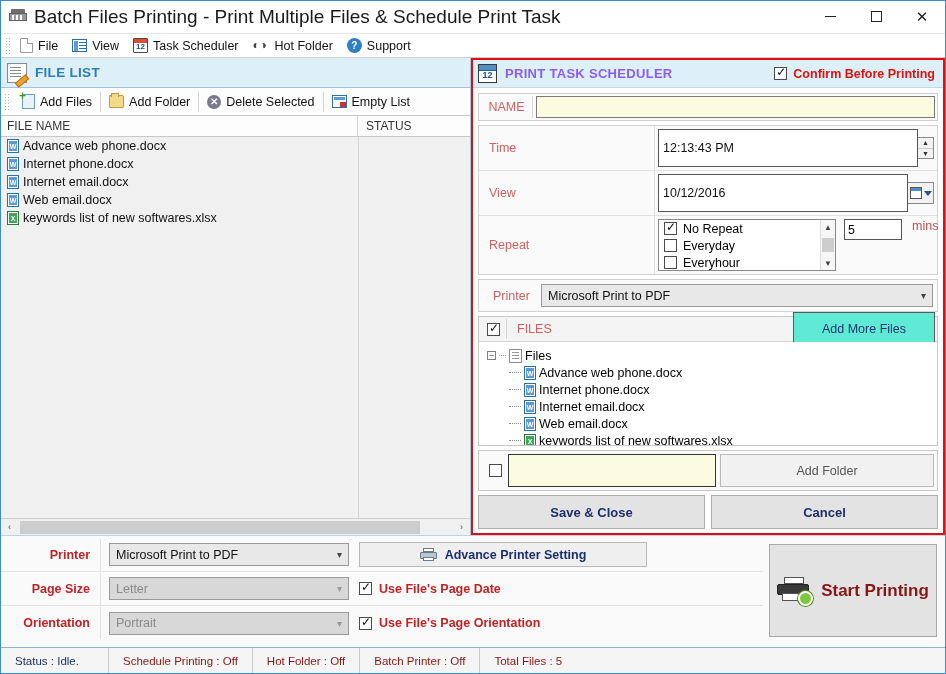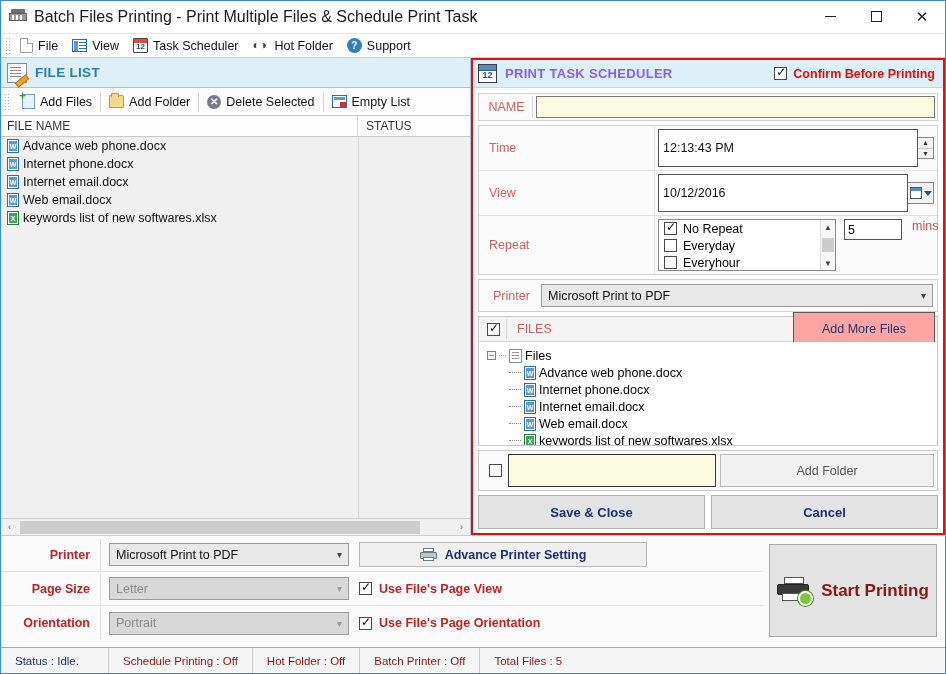--- a/index.html
+++ b/index.html
@@ -32,21 +32,21 @@
   .title-icon {
     width: 18px; height: 16px; margin-left: 8px; margin-right: 7px;
     position: relative;
   }
   .title-icon .ti-top { position:absolute; left:2px; top:0px; width:14px; height:4px; background:#6d6d6d; border-radius:1px 1px 0 0;}
   .title-icon .ti-body { position:absolute; left:0px; top:4px; width:18px; height:8px; background:#9a9a9a; border:1px solid #5f5f5f; }
   .title-icon .ti-l1 { position:absolute; left:3px; top:6px; width:2px; height:5px; background:#fff;}
   .title-icon .ti-l2 { position:absolute; left:7px; top:6px; width:2px; height:5px; background:#fff;}
   .title-icon .ti-l3 { position:absolute; left:11px; top:6px; width:2px; height:5px; background:#fff;}
   .title-text {
-    font-size: 16px; color: #1a1a1a;
+    font-size: 19px; color: #1a1a1a;
   }
   .win-controls {
     position: absolute; right: 0; top: 0; height: 31px;
     display: flex;
   }
   .win-btn {
     width: 46px; height: 31px;
     display: flex; align-items: center; justify-content: center;
     font-size: 13px; color: #222; background: transparent;
     border: none;
@@ -256,21 +256,21 @@
   .combo.disabled { background:#d8d8d8; color:#8a8a8a; }
   .combo.disabled .caret { color:#9a9a9a; }
 
   .files-box { flex:1 1 auto; min-height:0; display:flex; flex-direction:column;
      border:1px solid #c8c8c8; background:#fff; }
   .files-head { height:25px; flex:0 0 25px; display:flex; align-items:center;
      background:#f4f4f4; border-bottom:1px solid #d5d5d5; padding:2px; }
   .fh-cb { width:26px; flex:0 0 26px; display:flex; align-items:center; justify-content:center;
      border-right:1px solid #d5d5d5; height:100%; }
   .fh-title { flex:1 1 auto; padding-left:10px; font-size:12.5px; color:#d06060; }
-  .add-more-btn { width:142px; flex:0 0 142px; height:35px; border:1px solid #5a5a5a; background:#fca5a5;
+  .add-more-btn { width:142px; flex:0 0 142px; height:35px; border:1px solid #5a5a5a; background:#5eead4;
      display:flex; align-items:center; justify-content:center; font-size:12.5px; color:#23356e; }
   .tree { flex:1 1 auto; min-height:0; padding:5px 0 0 8px; background:#fff; overflow:hidden; }
   .tree-root { display:flex; align-items:center; gap:3px; height:17px; font-size:12.5px; }
   .tree-exp { width:9px; height:9px; border:1px solid #808080; background:#fff; font-size:9px;
      line-height:7px; text-align:center; color:#333; flex:0 0 9px; }
   .tree-dots { width:7px; border-top:1px dotted #999; height:1px; }
   .tree-rooticon { width:13px; height:14px; background:#fff; border:1px solid #8a8a8a; position:relative; flex:0 0 13px;}
   .tree-rooticon::before { content:""; position:absolute; left:2px; top:2px; width:7px; height:1px; background:#999;
      box-shadow:0 3px 0 #999, 0 6px 0 #999;}
   .tree-child { display:flex; align-items:center; gap:3px; height:17px; padding-left:22px; font-size:12.5px; }
@@ -633,21 +633,21 @@
       <div class="bset-row">
         <div class="bset-label">Page Size</div>
         <div class="bset-ctl">
           <div class="combo disabled">
             <span>Letter</span>
             <span class="caret">▾</span>
           </div>
         </div>
         <div class="bset-extra">
           <span class="cb checked"></span>
-          <span class="usefile-label">Use File's Page View</span>
+          <span class="usefile-label">Use File's Page Date</span>
         </div>
       </div>
       <div class="bset-row">
         <div class="bset-label">Orientation</div>
         <div class="bset-ctl">
           <div class="combo disabled">
             <span>Portrait</span>
             <span class="caret">▾</span>
           </div>
         </div>

